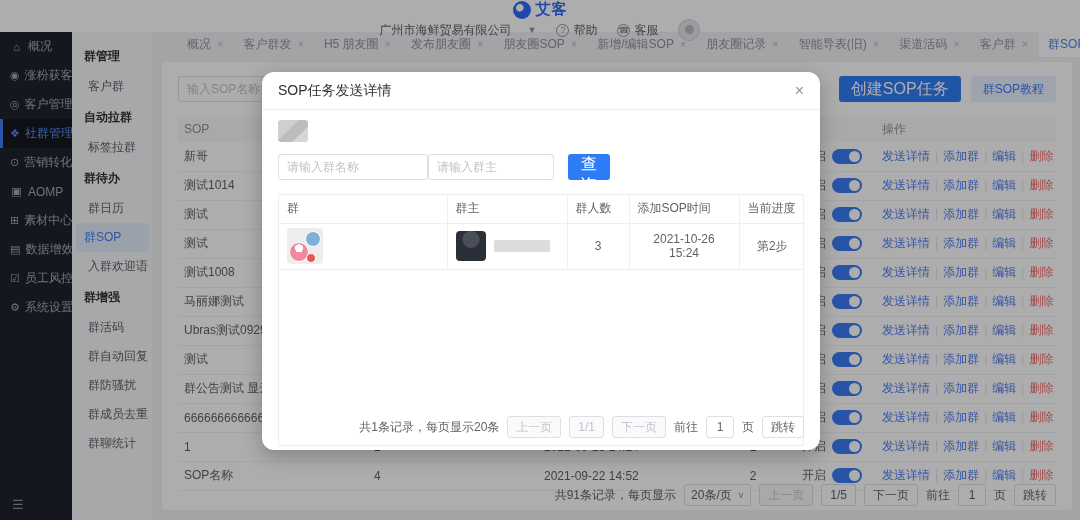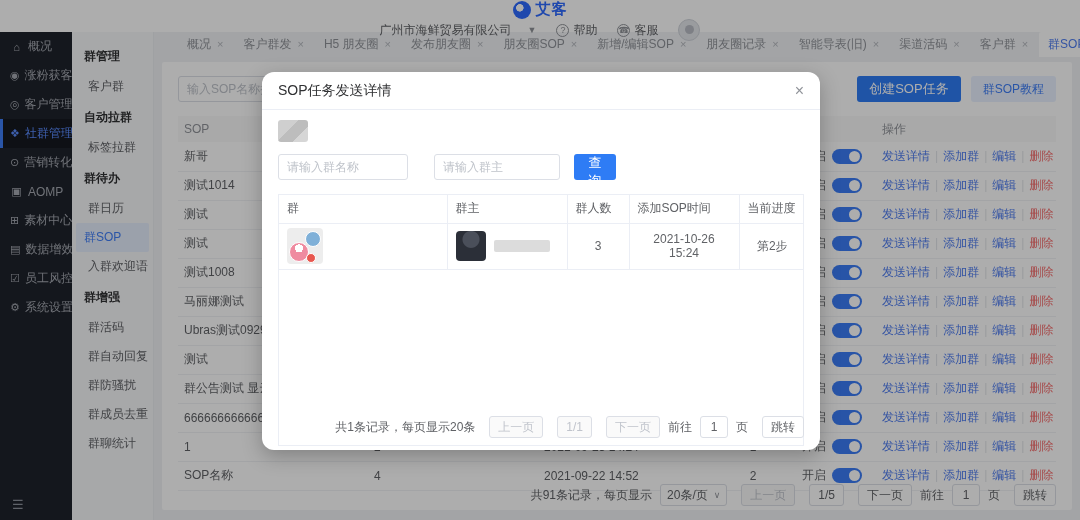--- a/index.html
+++ b/index.html
@@ -39,52 +39,52 @@
   .tabbar { height:24px; display:flex; align-items:center; gap:2px; padding-left:24px; color:#909399; }
   .tab { display:flex; align-items:center; gap:6px; padding:4px 9px; cursor:pointer; white-space:nowrap; }
   .tab .tclose { color:#b4b7bd; font-size:11px; }
   .tab.active { background:#fff; color:#4e7cf0; border-radius:2px 2px 0 0; }
 
   .card { position:absolute; top:30px; left:8px; right:8px; bottom:10px; background:#fff; border-radius:2px; padding:14px 16px 0 16px; }
   .toolbar { display:flex; align-items:center; justify-content:space-between; height:26px; }
   .search-input { width:112px; height:26px; border:1px solid #dcdfe6; border-radius:3px; padding:0 8px; font-size:12px; color:#606266; background:#fff; }
   .search-input::placeholder { color:#bfc3ca; }
   .toolbar-right { display:flex; gap:10px; }
-  .btn-primary { background:#2e7cf5; color:#fff; border:none; border-radius:3px; font-size:13px; height:26px; padding:0 12px; cursor:pointer; }
+  .btn-primary { background:#2e7cf5; color:#fff; border:none; border-radius:3px; font-size:16px; height:26px; padding:0 12px; cursor:pointer; }
   .btn-light { background:#e9f1ff; color:#3f7ef7; border:none; border-radius:3px; font-size:12px; height:26px; padding:0 12px; cursor:pointer; }
 
   table.main { width:100%; border-collapse:collapse; margin-top:14px; table-layout:fixed; }
   table.main th { background:#fafafa; color:#909399; font-weight:normal; height:26px; font-size:12px; text-align:left; padding:0 6px; }
   table.main td { height:29px; border-bottom:1px solid #f0f2f5; color:#606266; padding:0 6px; white-space:nowrap; overflow:hidden; }
   th.c-sop{width:190px;} th.c-2{width:170px;} th.c-3{width:180px;} th.c-4{width:70px; text-align:center;} th.c-status{width:88px; text-align:center;} th.c-actions{width:180px; text-align:center;}
   td.center{text-align:center;}
   .toggle { display:inline-block; width:30px; height:15px; border-radius:8px; background:#3c7df6; position:relative; vertical-align:middle; margin-left:6px; cursor:pointer; }
   .toggle::after { content:""; position:absolute; right:2px; top:2px; width:11px; height:11px; border-radius:50%; background:#fff; }
   .alink { color:#4e7cf0; cursor:pointer; }
   .alink.red { color:#f56c6c; }
   .sep { color:#e3e5e9; margin:0 5px; }
 
   .pager { position:absolute; right:16px; bottom:4px; display:flex; align-items:center; gap:8px; color:#606266; font-size:12px; }
-  .pbox { border:1px solid #dcdfe6; border-radius:3px; height:22px; line-height:20px; padding:0 8px; background:#fff; cursor:pointer;margin-left:6px; }
+  .pbox { border:1px solid #dcdfe6; border-radius:3px; height:22px; line-height:20px; padding:0 8px; background:#fff; cursor:pointer; }
   .pbox.disabled { color:#c0c4cc; background:#fafafa; cursor:default; }
   .psel { border:1px solid #dcdfe6; border-radius:3px; height:22px; line-height:20px; padding:0 6px; display:flex; align-items:center; gap:6px; background:#fff; cursor:pointer; }
   .goto-input { width:28px; height:22px; border:1px solid #dcdfe6; border-radius:3px; text-align:center; font-size:12px; color:#606266; }
 
   
   .overlay { position:absolute; inset:0; background:rgba(0,0,0,0.32); z-index:10; }
   .modal { position:absolute; left:262px; top:72px; width:558px; height:378px; background:#fff; border-radius:12px; box-shadow:0 6px 20px rgba(0,0,0,.25); z-index:20; }
   .modal-header { height:38px; display:flex; align-items:center; justify-content:space-between; padding:0 16px; border-bottom:1px solid #ebeef5; }
   .modal-title { font-size:14px; color:#303133; }
   .modal-close { color:#909399; font-size:16px; cursor:pointer; line-height:1; }
   .modal-body { padding:10px 16px 0 16px; position:relative; height:340px; }
   .blur-thumb { width:30px; height:22px; border-radius:3px; background:linear-gradient(135deg,#cfcfcf 0 40%, #bdbdbd 40% 70%, #d6d6d6 70%); }
   .filters { display:flex; align-items:center; margin-top:12px; }
   .f-input { height:26px; border:1px solid #dcdfe6; border-radius:3px; padding:0 8px; font-size:12px; color:#606266; }
   .f-input::placeholder { color:#bfc3ca; }
-  .f1 { width:130px; margin-right:26px; }
+  .f1 { width:150px; }
   .f2 { width:126px; margin-right:14px; }
   .btn-query { width:42px; height:26px; }
 
   .m-table-wrap { margin-top:14px; border:1px solid #ebeef5; height:252px; overflow:hidden; }
   table.mtable { width:100%; border-collapse:collapse; table-layout:fixed; }
   table.mtable th { font-weight:normal; color:#606266; height:28px; border-right:1px solid #ebeef5; border-bottom:1px solid #ebeef5; padding:0 8px; text-align:left; background:#fff; }
   table.mtable th:last-child, table.mtable td:last-child { border-right:none; }
   table.mtable td { height:46px; border-right:1px solid #ebeef5; border-bottom:1px solid #ebeef5; padding:0 8px; }
   .mc0{width:168px;} .mc1{width:120px;} .mc2{width:62px; text-align:center;} .mc3{width:110px; text-align:center;} .mc4{width:66px; text-align:center;}
   td.mcenter { text-align:center; color:#606266; }

